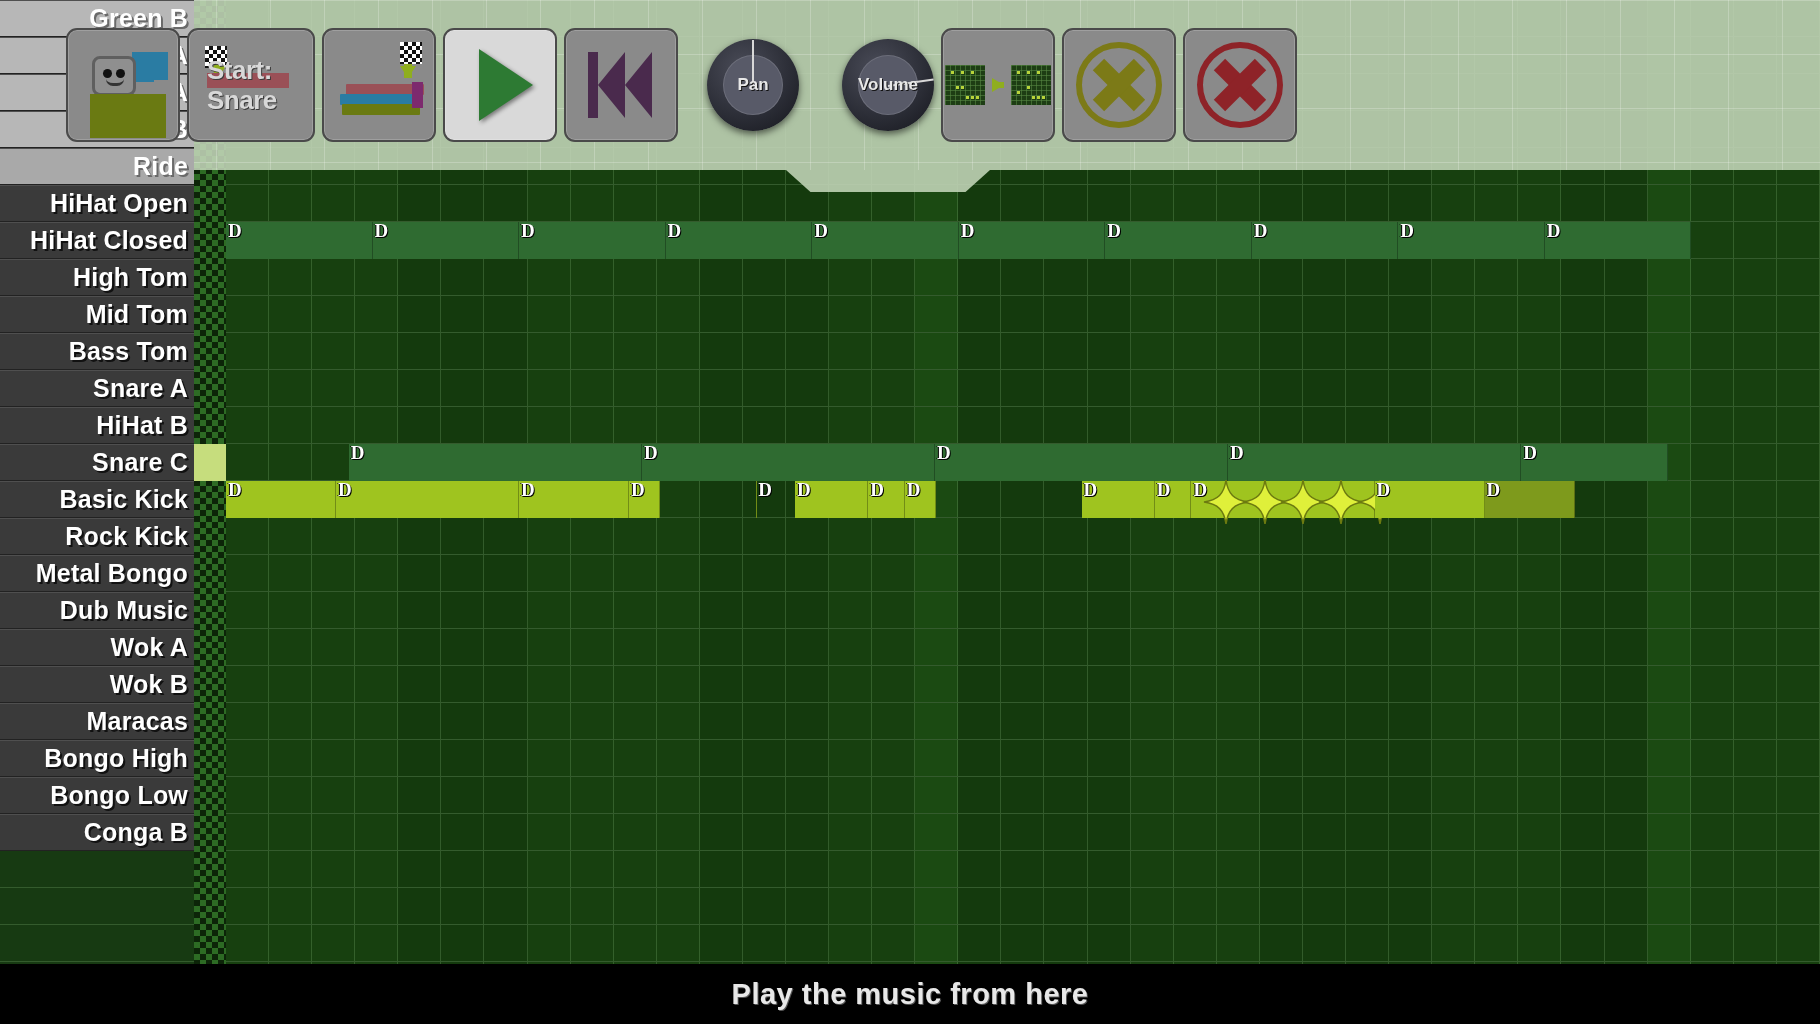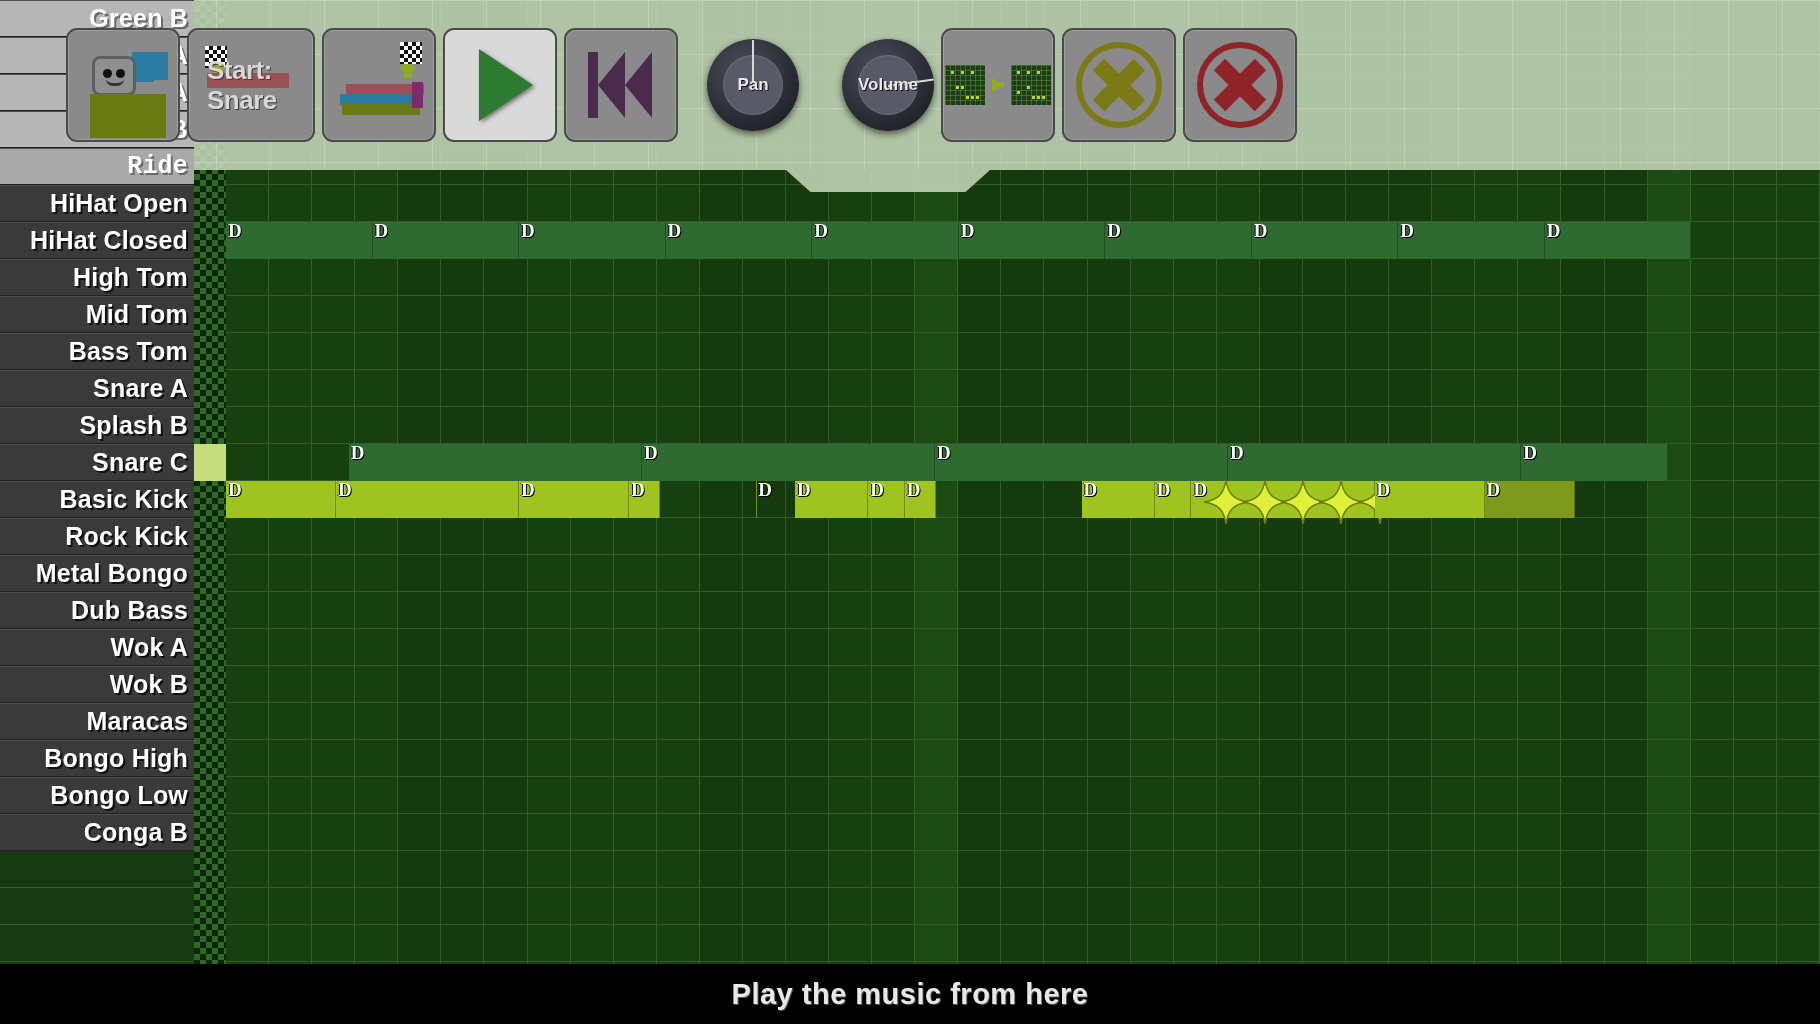--- a/index.html
+++ b/index.html
@@ -204,21 +204,21 @@
     position:relative; height:37px; width:194px;
     display:flex; align-items:center; justify-content:flex-end;
     padding-right:6px;
     background:#3a3a3a;
     border-top:1px solid #4f4f4f; border-bottom:1px solid #222;
     color:#fff; font-size:25px; font-weight:700; letter-spacing:.2px;
     text-shadow:2px 2px 0 #111; cursor:pointer; white-space:nowrap;
     font-family:"Liberation Sans", sans-serif;
   }
   .instr.ghost{ background:#b7b7b7; color:#fff; text-shadow:2px 2px 0 #6a6a6a; }
-  .instr.ghost.dim{ background:#a9a9a9;font-family:Liberation Mono, monospace; }
+  .instr.ghost.dim{ background:#a9a9a9; }
 
   
   #hint{
     position:absolute; left:0; bottom:0; width:1820px; height:60px;
     background:#000; color:#e8e8e8; display:flex; align-items:center; justify-content:center;
     font-size:29px; font-weight:700; letter-spacing:.5px;
     text-shadow:1px 1px 0 #555;
   }
 
   
@@ -1582,36 +1582,36 @@
       <div class="instr">
         <span>Mid Tom</span>
       </div>
       <div class="instr">
         <span>Bass Tom</span>
       </div>
       <div class="instr">
         <span>Snare A</span>
       </div>
       <div class="instr">
-        <span>Splash B</span>
+        <span>HiHat B</span>
       </div>
       <div class="instr">
         <span>Snare C</span>
       </div>
       <div class="instr">
         <span>Basic Kick</span>
       </div>
       <div class="instr">
         <span>Rock Kick</span>
       </div>
       <div class="instr">
         <span>Metal Bongo</span>
       </div>
       <div class="instr">
-        <span>Dub Bass</span>
+        <span>Dub Music</span>
       </div>
       <div class="instr">
         <span>Wok A</span>
       </div>
       <div class="instr">
         <span>Wok B</span>
       </div>
       <div class="instr">
         <span>Maracas</span>
       </div>

